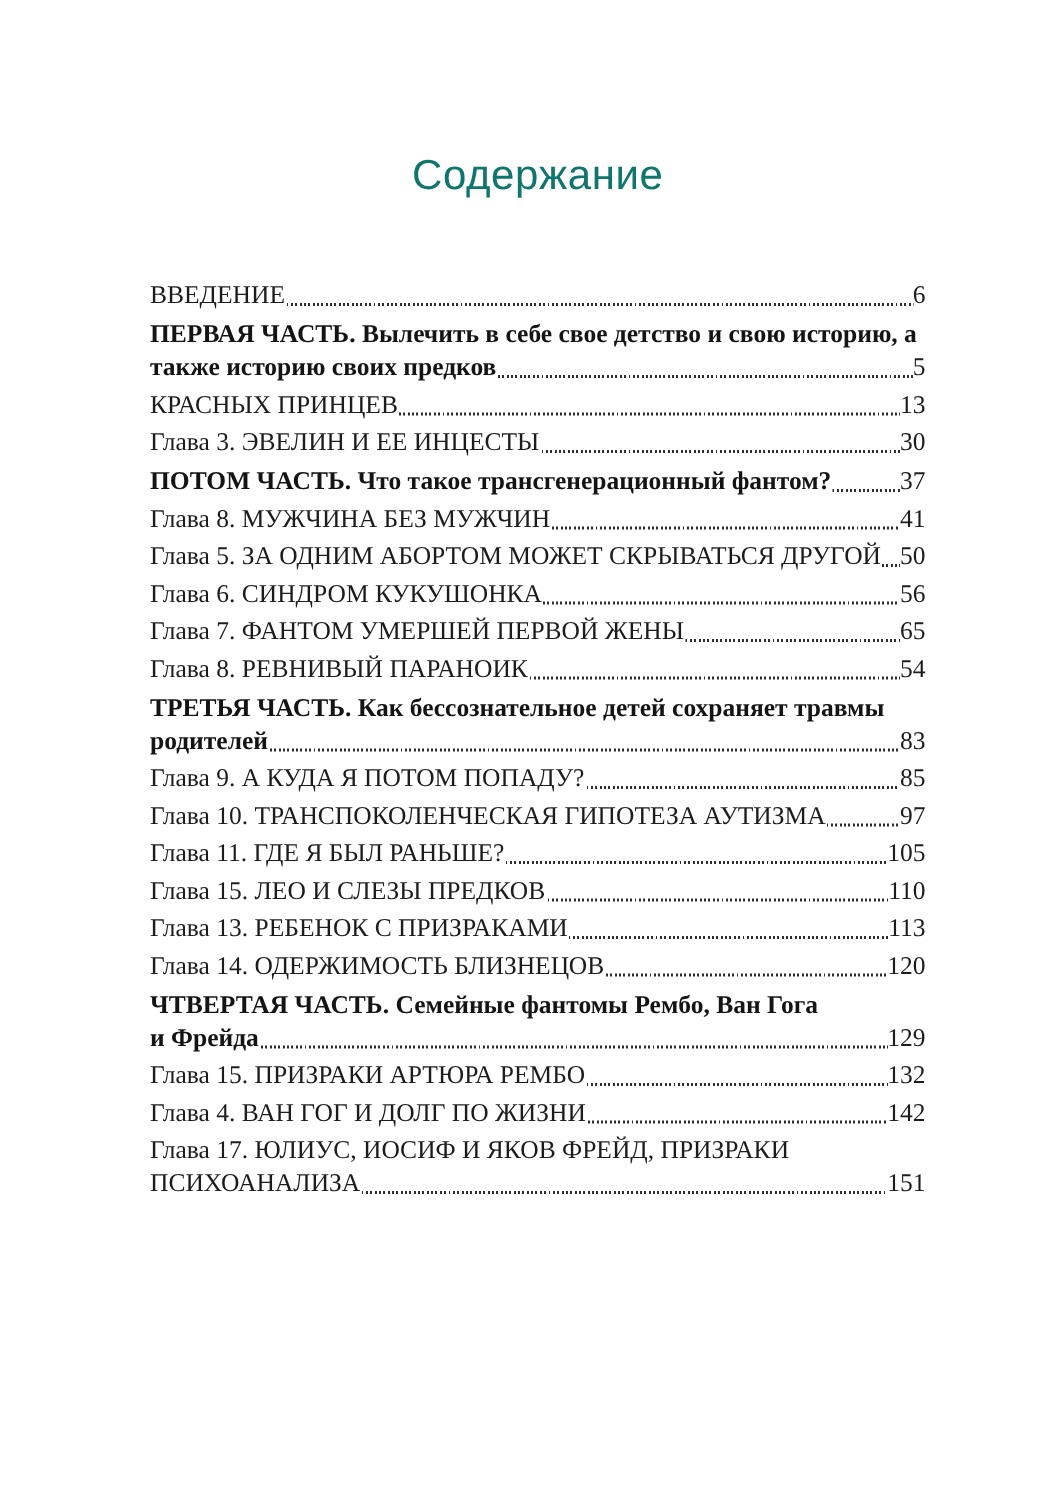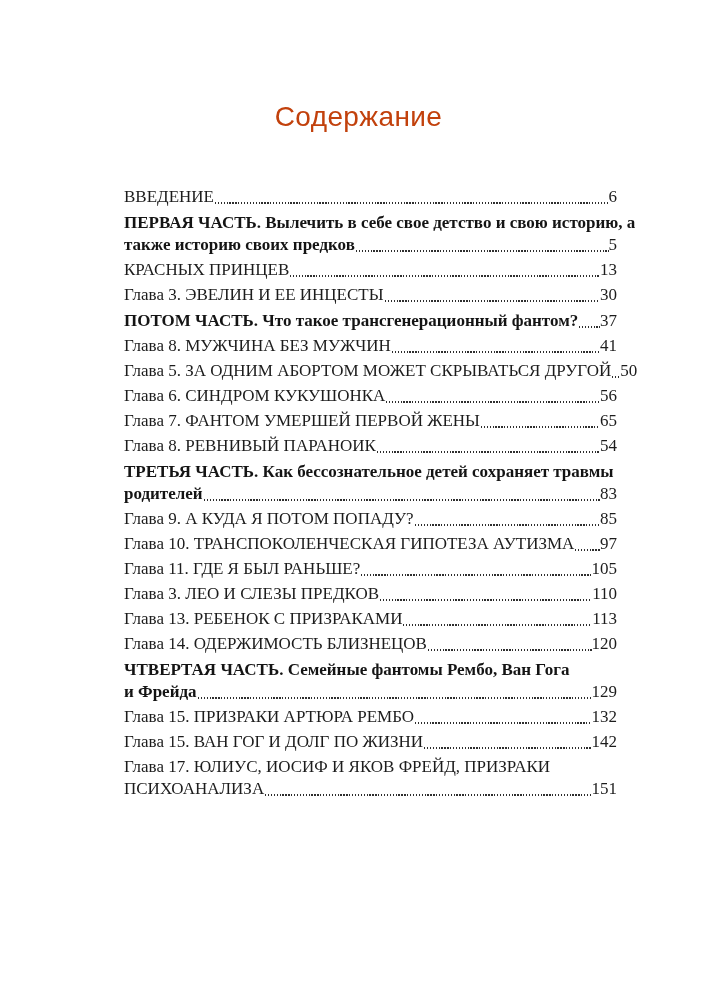--- a/index.html
+++ b/index.html
@@ -19,31 +19,30 @@
     padding: 100px 88px 0 100px;
     background: #ffffff;
   }
   .title {
     margin: 0 0 52px 0;
     font-family: "Liberation Sans", sans-serif;
     font-weight: 400;
     font-size: 28px;
     line-height: 1.2;
     text-align: center;
-    color: #c2410c;
+    color: #0f766e;
     letter-spacing: 0.4px;
   }
   .toc {
     font-family: "Liberation Serif", "DejaVu Serif", serif;
     font-size: 17px;
     color: #1c1c1c;
   }
   .entry {
     margin-bottom: 3px;
-    margin-left: 24px;
   }
   .entry.part {
     font-weight: 700;
     margin-top: 4px;
     color: #141414;
   }
   .line {
     line-height: 22px;
     white-space: nowrap;
   }
@@ -186,21 +185,21 @@
   <div class="entry">
     <div class="row">
       <span class="last-text">Глава 11. ГДЕ Я БЫЛ РАНЬШЕ?</span>
       <span class="leader"></span>
       <span class="page-num">105</span>
     </div>
   </div>
 
   <div class="entry">
     <div class="row">
-      <span class="last-text">Глава 3. ЛЕО И СЛЕЗЫ ПРЕДКОВ</span>
+      <span class="last-text">Глава 15. ЛЕО И СЛЕЗЫ ПРЕДКОВ</span>
       <span class="leader"></span>
       <span class="page-num">110</span>
     </div>
   </div>
 
   <div class="entry">
     <div class="row">
       <span class="last-text">Глава 13. РЕБЕНОК С ПРИЗРАКАМИ</span>
       <span class="leader"></span>
       <span class="page-num">113</span>
@@ -227,21 +226,21 @@
   <div class="entry">
     <div class="row">
       <span class="last-text">Глава 15. ПРИЗРАКИ АРТЮРА РЕМБО</span>
       <span class="leader"></span>
       <span class="page-num">132</span>
     </div>
   </div>
 
   <div class="entry">
     <div class="row">
-      <span class="last-text">Глава 15. ВАН ГОГ И ДОЛГ ПО ЖИЗНИ</span>
+      <span class="last-text">Глава 4. ВАН ГОГ И ДОЛГ ПО ЖИЗНИ</span>
       <span class="leader"></span>
       <span class="page-num">142</span>
     </div>
   </div>
 
   <div class="entry">
     <div class="line">Глава 17. ЮЛИУС, ИОСИФ И ЯКОВ ФРЕЙД, ПРИЗРАКИ</div>
         <div class="row">
       <span class="last-text">ПСИХОАНАЛИЗА</span>
       <span class="leader"></span>

